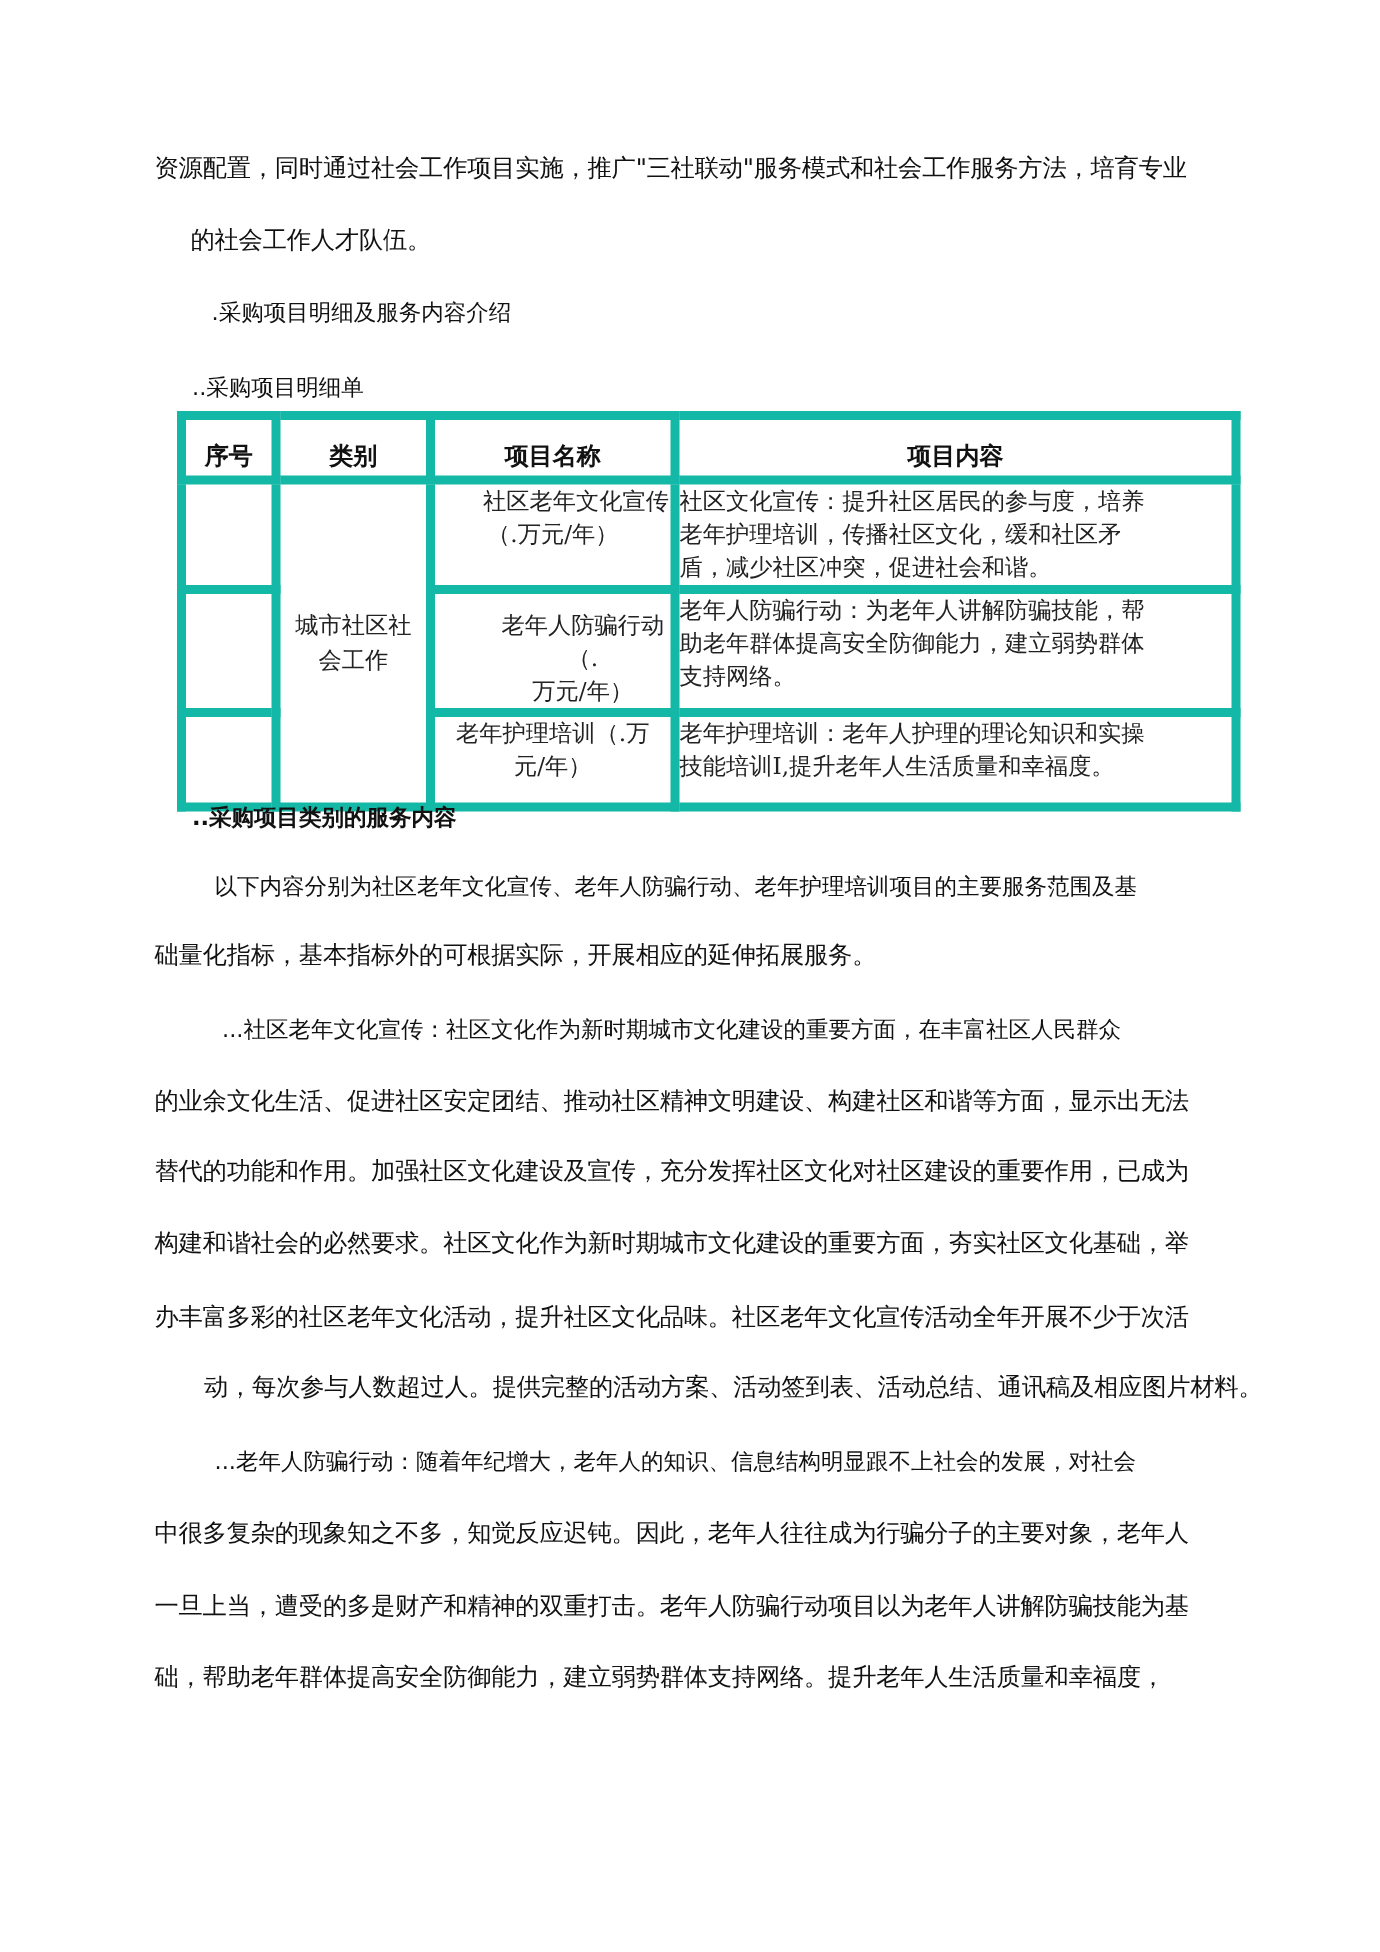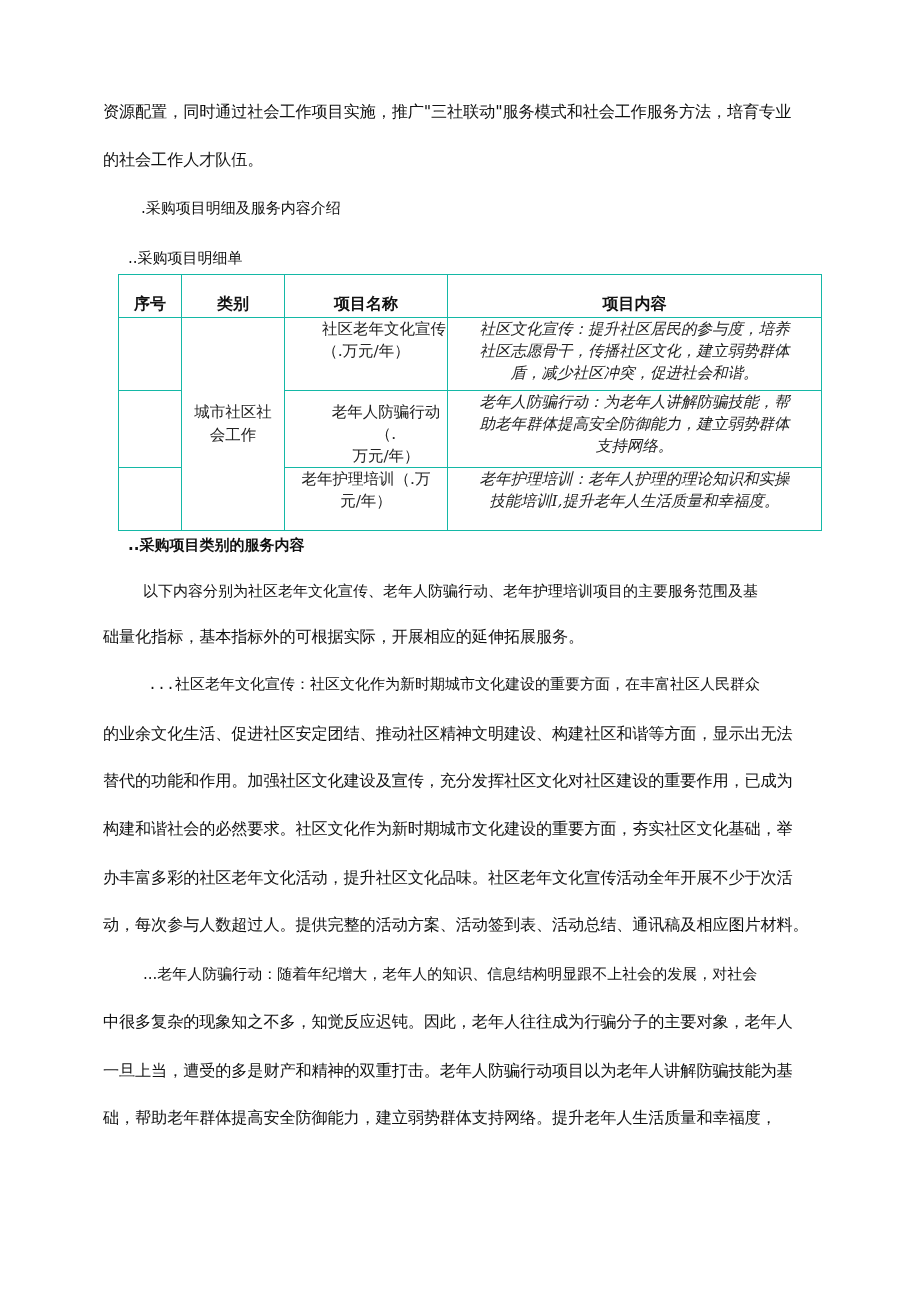--- a/index.html
+++ b/index.html
@@ -4,32 +4,32 @@
   <style>
     html, body { margin: 0; padding: 0; background: #ffffff; }
     body { width: 920px; height: 1301px; position: relative; overflow: hidden;
            font-family: "DejaVu Sans", sans-serif; color: #111; }
     .line { position: absolute; left: 103px; font-size: 16.2px; line-height: 20px;
             white-space: nowrap; letter-spacing: -0.15px; }
     .p { position: absolute; font-size: 15px; line-height: 20px; white-space: nowrap; }
     table.items { position: absolute; left: 118px; top: 274px; width: 703px; height: 252px;
                   border-collapse: collapse; table-layout: fixed;
                   font-family: "DejaVu Serif", serif; font-size: 15.5px; color: #222; }
-    table.items td, table.items th { border: 1px solid #14b8a6; padding: 0; vertical-align: top; }
+    table.items td, table.items th { border: 6px solid #14b8a6; padding: 0; vertical-align: top; }
     table.items th { font-family: "DejaVu Sans", sans-serif; font-weight: bold; font-size: 16px;
                      vertical-align: bottom; padding-bottom: 2px; text-align: center; color: #111; }
     .name-cell { text-align: center; line-height: 22px; padding-top: 4px; }
-    .content-cell { text-align: center; line-height: 22px; padding-left: 2px; font-style: italic; }
+    .content-cell { text-align: left; line-height: 22px; padding-left: 2px; }
     .cat-cell { text-align: center; vertical-align: middle !important; line-height: 23px; }
   </style>
 </head>
 <body>
 
 <div class="line" style="top:102px;">资源配置，同时通过社会工作项目实施，推广"三社联动"服务模式和社会工作服务方法，培育专业</div>
-<div class="line" style="top:150px;">的社会工作人才队伍。</div>
+<div class="line" style="top:150px;margin-left:24px;">的社会工作人才队伍。</div>
 
 <div class="p" style="left:141px; top:198px;">.采购项目明细及服务内容介绍</div>
 
 <div class="p" style="left:128px; top:248px;">..采购项目明细单</div>
 
 <table class="items">
   <colgroup>
     <col style="width:63px">
     <col style="width:103px">
     <col style="width:163px">
@@ -47,21 +47,21 @@
     <td class="cat-cell" rowspan="3">
       <div>城市社区社</div>
       <div>会工作</div>
     </td>
     <td class="name-cell">
       <div style="text-align:right; padding-right:1px;">社区老年文化宣传</div>
       <div>（.万元/年）</div>
     </td>
     <td class="content-cell">
       <div>社区文化宣传：提升社区居民的参与度，培养</div>
-      <div>社区志愿骨干，传播社区文化，建立弱势群体</div>
+      <div>老年护理培训，传播社区文化，缓和社区矛</div>
       <div>盾，减少社区冲突，促进社会和谐。</div>
     </td>
   </tr>
   <tr style="height:72px;">
     <td></td>
     <td class="name-cell" style="padding-top:10px;padding-left:40px;">
       <div>老年人防骗行动（.</div>
       <div>万元/年）</div>
     </td>
     <td class="content-cell">
@@ -82,23 +82,23 @@
     </td>
   </tr>
 </tbody>
   </table>
 
 <div class="p" style="left:128px; top:535px;font-weight:bold;">..采购项目类别的服务内容</div>
 
 <div class="p" style="left:143px; top:581px;">以下内容分别为社区老年文化宣传、老年人防骗行动、老年护理培训项目的主要服务范围及基</div>
 <div class="line" style="top:627px;">础量化指标，基本指标外的可根据实际，开展相应的延伸拓展服务。</div>
 
-<div class="p" style="left:148px; top:676px;font-family:Liberation Mono, monospace;">...社区老年文化宣传：社区文化作为新时期城市文化建设的重要方面，在丰富社区人民群众</div>
+<div class="p" style="left:148px; top:676px;">...社区老年文化宣传：社区文化作为新时期城市文化建设的重要方面，在丰富社区人民群众</div>
 <div class="line" style="top:724px;">的业余文化生活、促进社区安定团结、推动社区精神文明建设、构建社区和谐等方面，显示出无法</div>
 <div class="line" style="top:771px;">替代的功能和作用。加强社区文化建设及宣传，充分发挥社区文化对社区建设的重要作用，已成为</div>
 <div class="line" style="top:819px;">构建和谐社会的必然要求。社区文化作为新时期城市文化建设的重要方面，夯实社区文化基础，举</div>
 <div class="line" style="top:868px;">办丰富多彩的社区老年文化活动，提升社区文化品味。社区老年文化宣传活动全年开展不少于次活</div>
-<div class="line" style="top:915px;">动，每次参与人数超过人。提供完整的活动方案、活动签到表、活动总结、通讯稿及相应图片材料。</div>
+<div class="line" style="top:915px;margin-left:33px;">动，每次参与人数超过人。提供完整的活动方案、活动签到表、活动总结、通讯稿及相应图片材料。</div>
 
 <div class="p" style="left:143px; top:964px;">...老年人防骗行动：随着年纪增大，老年人的知识、信息结构明显跟不上社会的发展，对社会</div>
 <div class="line" style="top:1012px;">中很多复杂的现象知之不多，知觉反应迟钝。因此，老年人往往成为行骗分子的主要对象，老年人</div>
 <div class="line" style="top:1061px;">一旦上当，遭受的多是财产和精神的双重打击。老年人防骗行动项目以为老年人讲解防骗技能为基</div>
 <div class="line" style="top:1108px;">础，帮助老年群体提高安全防御能力，建立弱势群体支持网络。提升老年人生活质量和幸福度，</div>
 
 </body></html>

